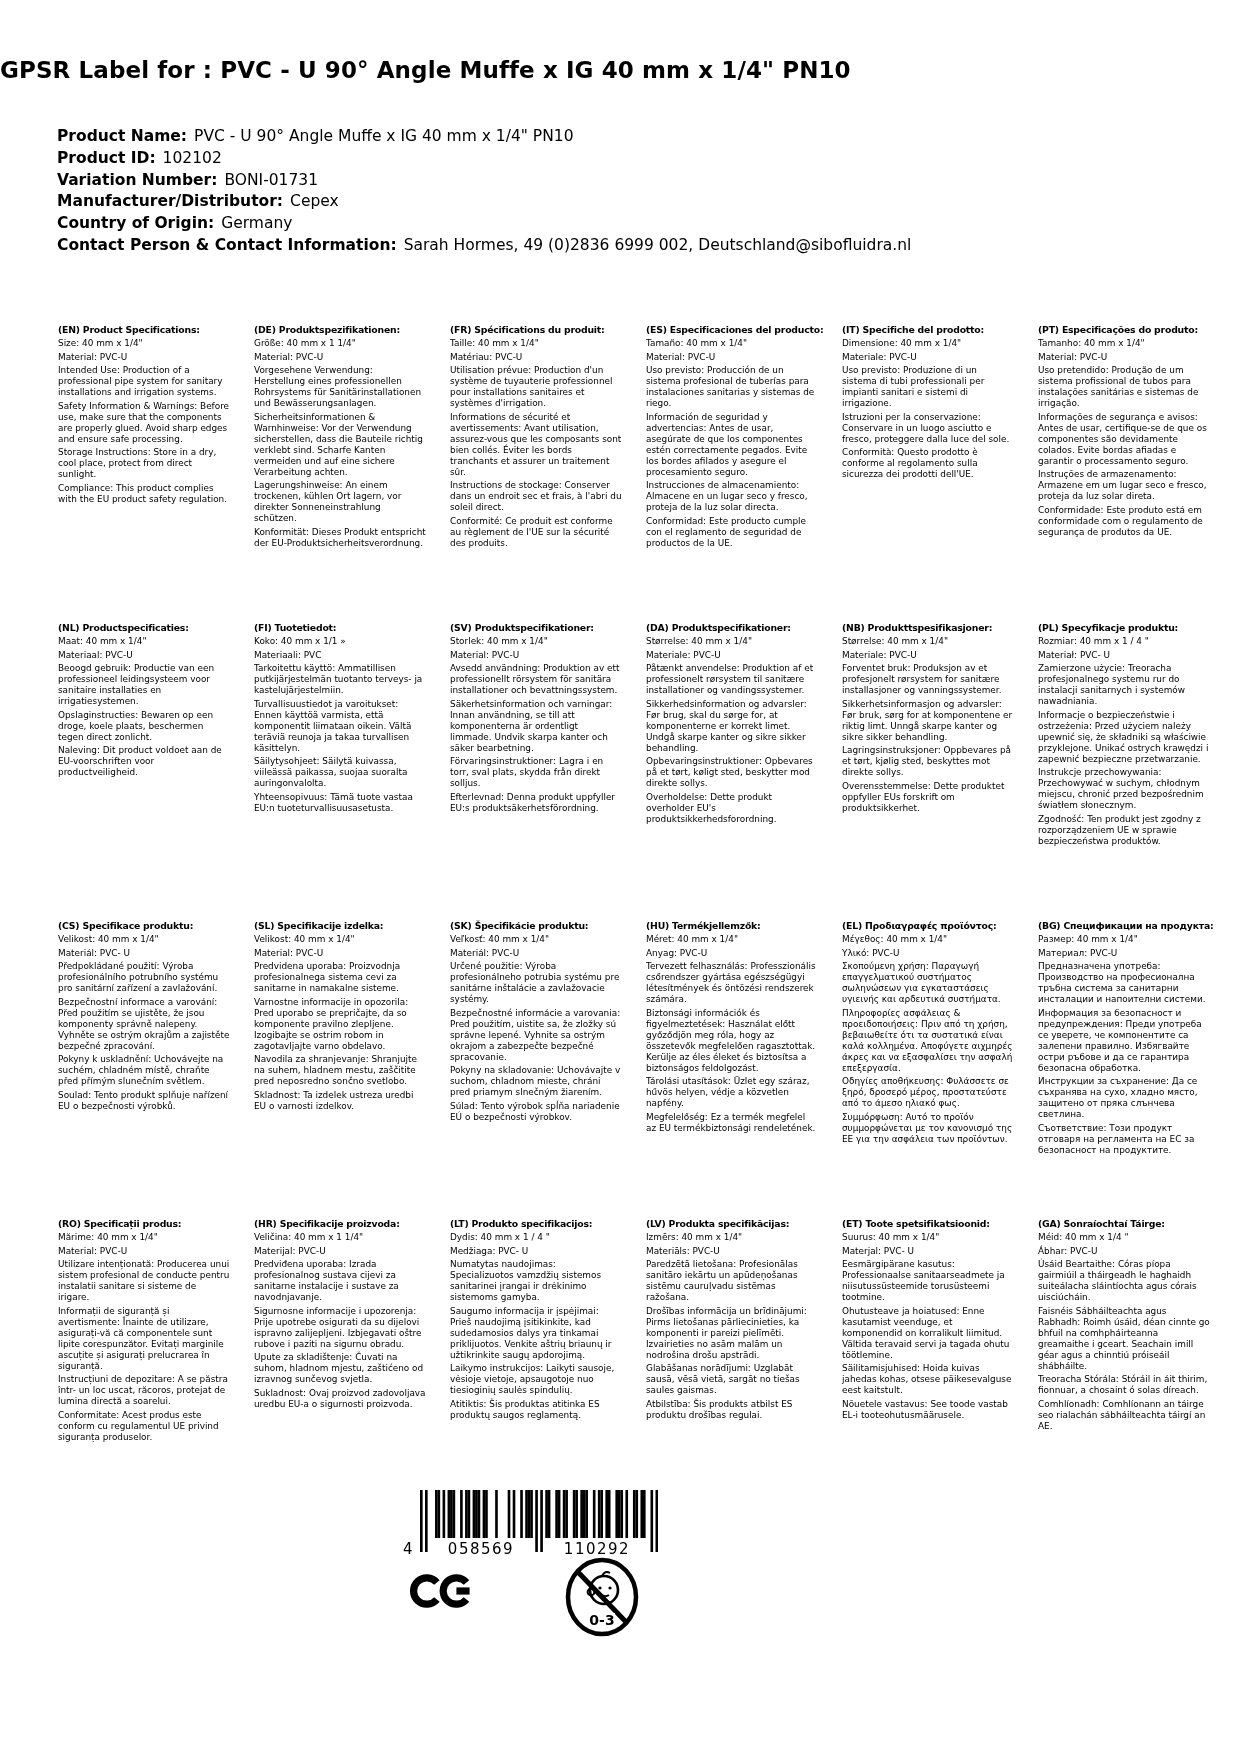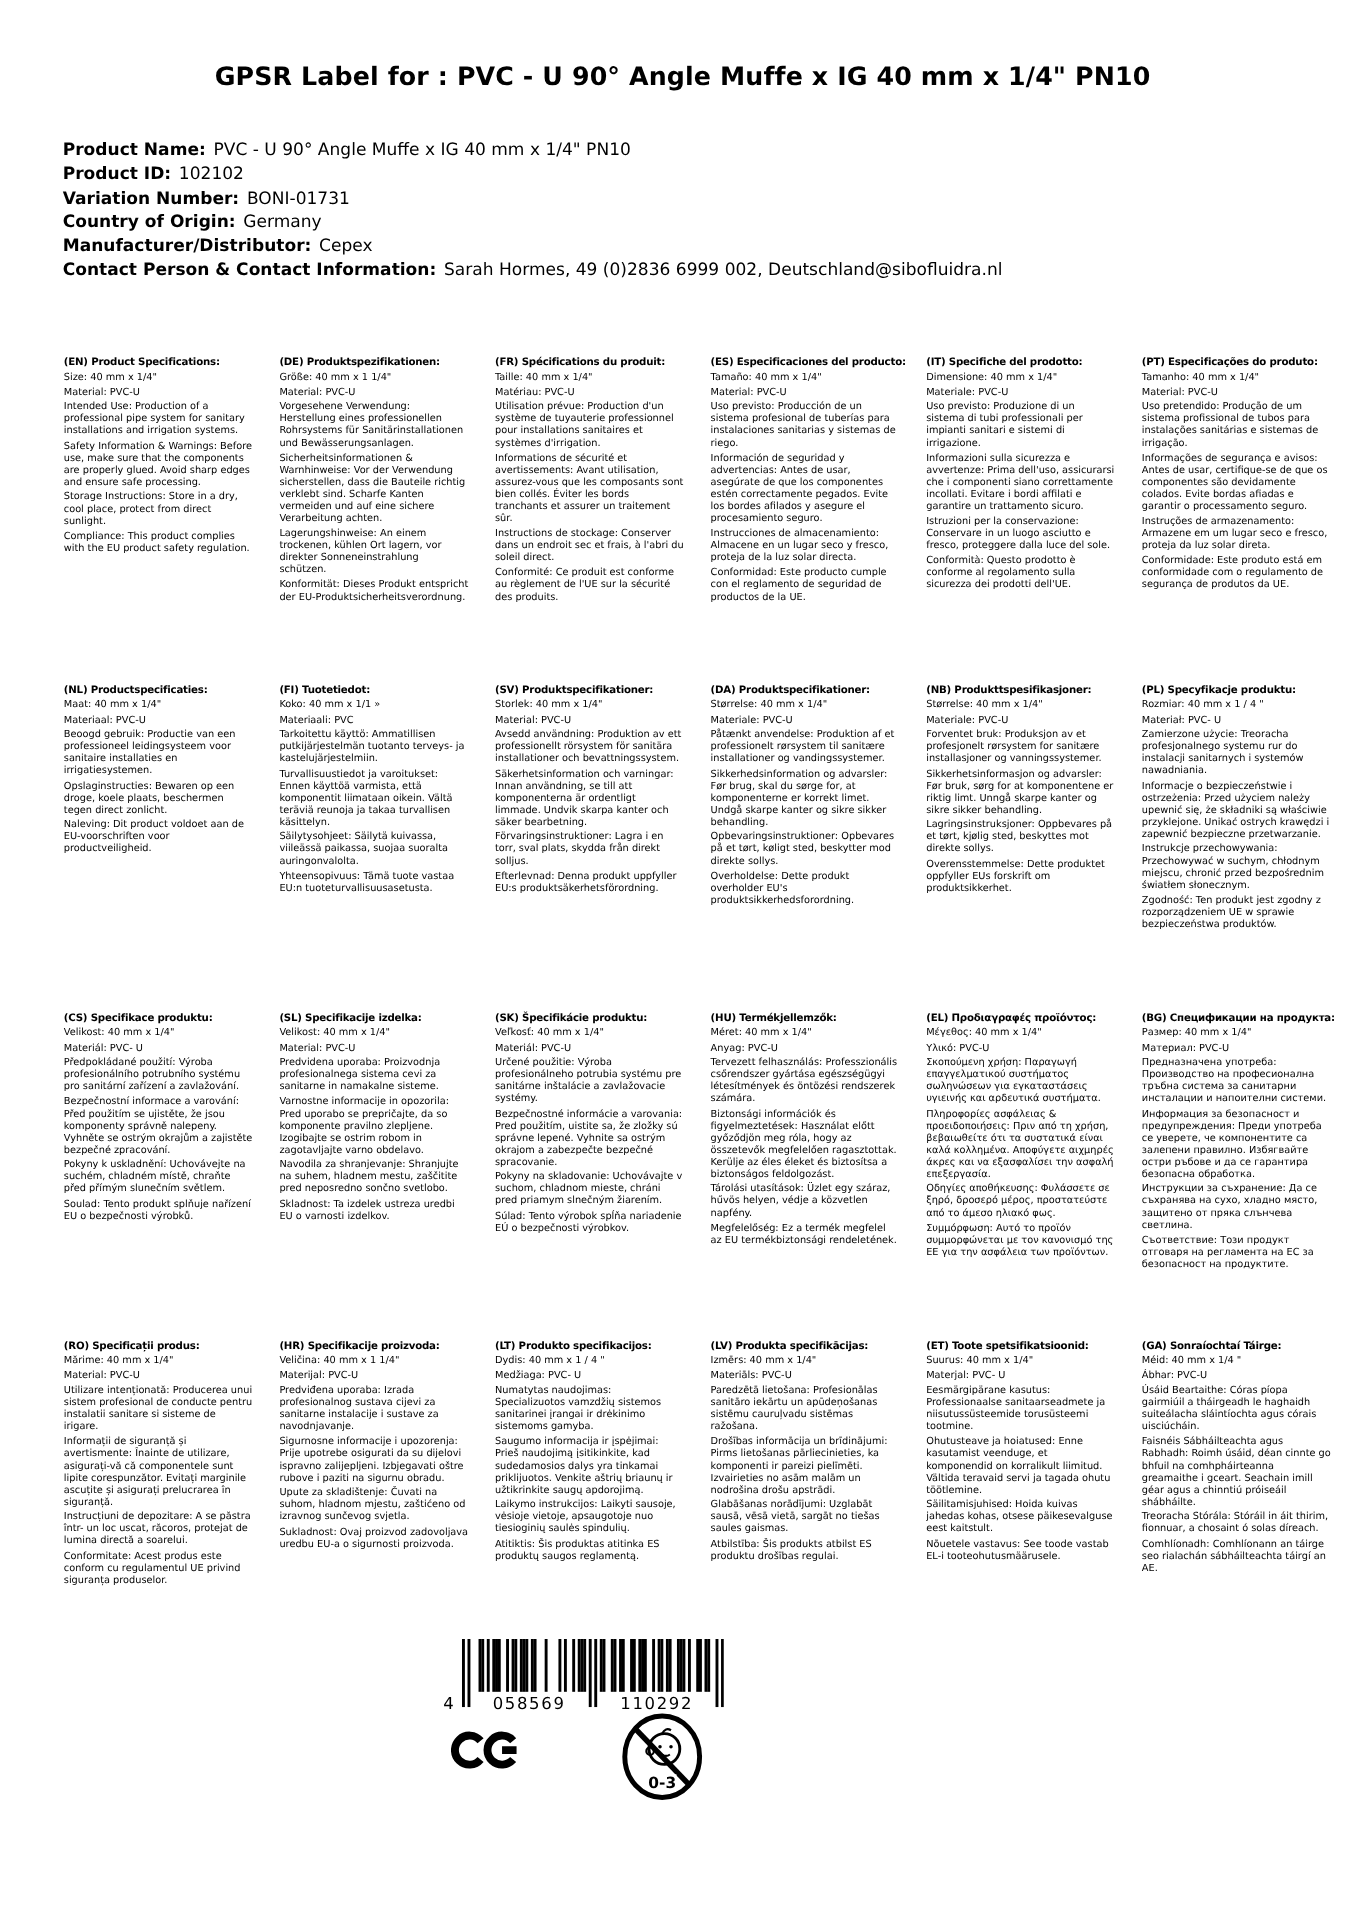--- a/index.html
+++ b/index.html
@@ -4,21 +4,21 @@
 <style>
   html,body { margin:0; padding:0; background:#e8e8e8; }
   .page {
     position:relative; width:1241px; height:1754px; margin:0 auto;
     background:#ffffff; color:#000;
     font-family:"DejaVu Sans","Liberation Sans",sans-serif;
     overflow:hidden;
   }
   .title {
     position:absolute; top:57px; left:0; width:100%;
-    text-align:center; font-size:23px; font-weight:bold; letter-spacing:0.1px;
+    text-align:left; font-size:23px; font-weight:bold; letter-spacing:0.1px;
   }
   .info { position:absolute; top:126px; left:57px; font-size:15.5px; line-height:21.8px; }
   .info-row { white-space:nowrap; }
   .info-label { font-weight:bold; }
   .info-value { margin-left:7px; }
 
   .grid {
     position:absolute; top:308px; left:58px;
     display:grid;
     grid-template-columns:repeat(6,196px);
@@ -51,24 +51,24 @@
       <div class="info-row">
     <span class="info-label">Product Name:</span><span class="info-value">PVC - U 90° Angle Muffe x IG 40 mm x 1/4" PN10</span>
   </div>
       <div class="info-row">
     <span class="info-label">Product ID:</span><span class="info-value">102102</span>
   </div>
       <div class="info-row">
     <span class="info-label">Variation Number:</span><span class="info-value">BONI-01731</span>
   </div>
       <div class="info-row">
+    <span class="info-label">Manufacturer/Distributor:</span><span class="info-value">Cepex</span>
+  </div>
+      <div class="info-row">
     <span class="info-label">Country of Origin:</span><span class="info-value">Germany</span>
-  </div>
-      <div class="info-row">
-    <span class="info-label">Manufacturer/Distributor:</span><span class="info-value">Cepex</span>
   </div>
       <div class="info-row">
     <span class="info-label">Contact Person &amp; Contact Information:</span><span class="info-value">Sarah Hormes, 49 (0)2836 6999 002, Deutschland@sibofluidra.nl</span>
   </div>
     </div>
 
   <div class="grid" id="grid">
       <div class="block">
     <div class="block-heading">(EN) Product Specifications:</div>
   <div class="para">Size: 40 mm x 1/4"</div>
@@ -103,21 +103,20 @@
         <div class="para">Uso previsto: Producción de un sistema profesional de tuberías para instalaciones sanitarias y sistemas de riego.</div>
         <div class="para">Información de seguridad y advertencias: Antes de usar, asegúrate de que los componentes estén correctamente pegados. Evite los bordes afilados y asegure el procesamiento seguro.</div>
         <div class="para">Instrucciones de almacenamiento: Almacene en un lugar seco y fresco, proteja de la luz solar directa.</div>
         <div class="para">Conformidad: Este producto cumple con el reglamento de seguridad de productos de la UE.</div>
       </div>
       <div class="block">
     <div class="block-heading">(IT) Specifiche del prodotto:</div>
   <div class="para">Dimensione: 40 mm x 1/4"</div>
         <div class="para">Materiale: PVC-U</div>
         <div class="para">Uso previsto: Produzione di un sistema di tubi professionali per impianti sanitari e sistemi di irrigazione.</div>
-        <div class="para">Informazioni sulla sicurezza e avvertenze: Prima dell'uso, assicurarsi che i componenti siano correttamente incollati. Evitare i bordi affilati e garantire un trattamento sicuro.</div>
         <div class="para">Istruzioni per la conservazione: Conservare in un luogo asciutto e fresco, proteggere dalla luce del sole.</div>
         <div class="para">Conformità: Questo prodotto è conforme al regolamento sulla sicurezza dei prodotti dell'UE.</div>
       </div>
       <div class="block">
     <div class="block-heading">(PT) Especificações do produto:</div>
   <div class="para">Tamanho: 40 mm x 1/4"</div>
         <div class="para">Material: PVC-U</div>
         <div class="para">Uso pretendido: Produção de um sistema profissional de tubos para instalações sanitárias e sistemas de irrigação.</div>
         <div class="para">Informações de segurança e avisos: Antes de usar, certifique-se de que os componentes são devidamente colados. Evite bordas afiadas e garantir o processamento seguro.</div>
         <div class="para">Instruções de armazenamento: Armazene em um lugar seco e fresco, proteja da luz solar direta.</div>

